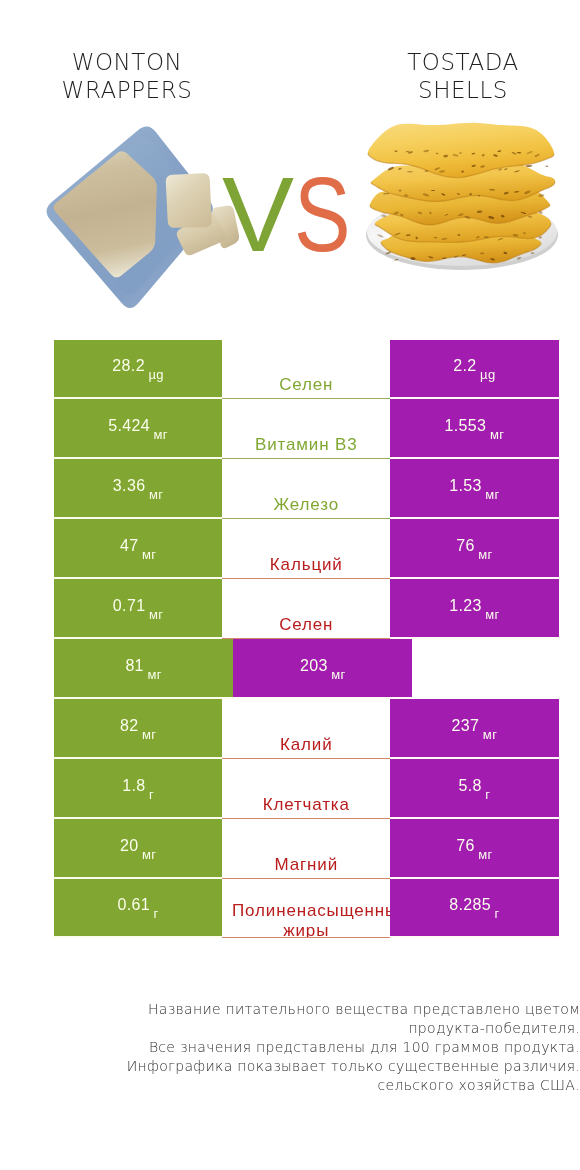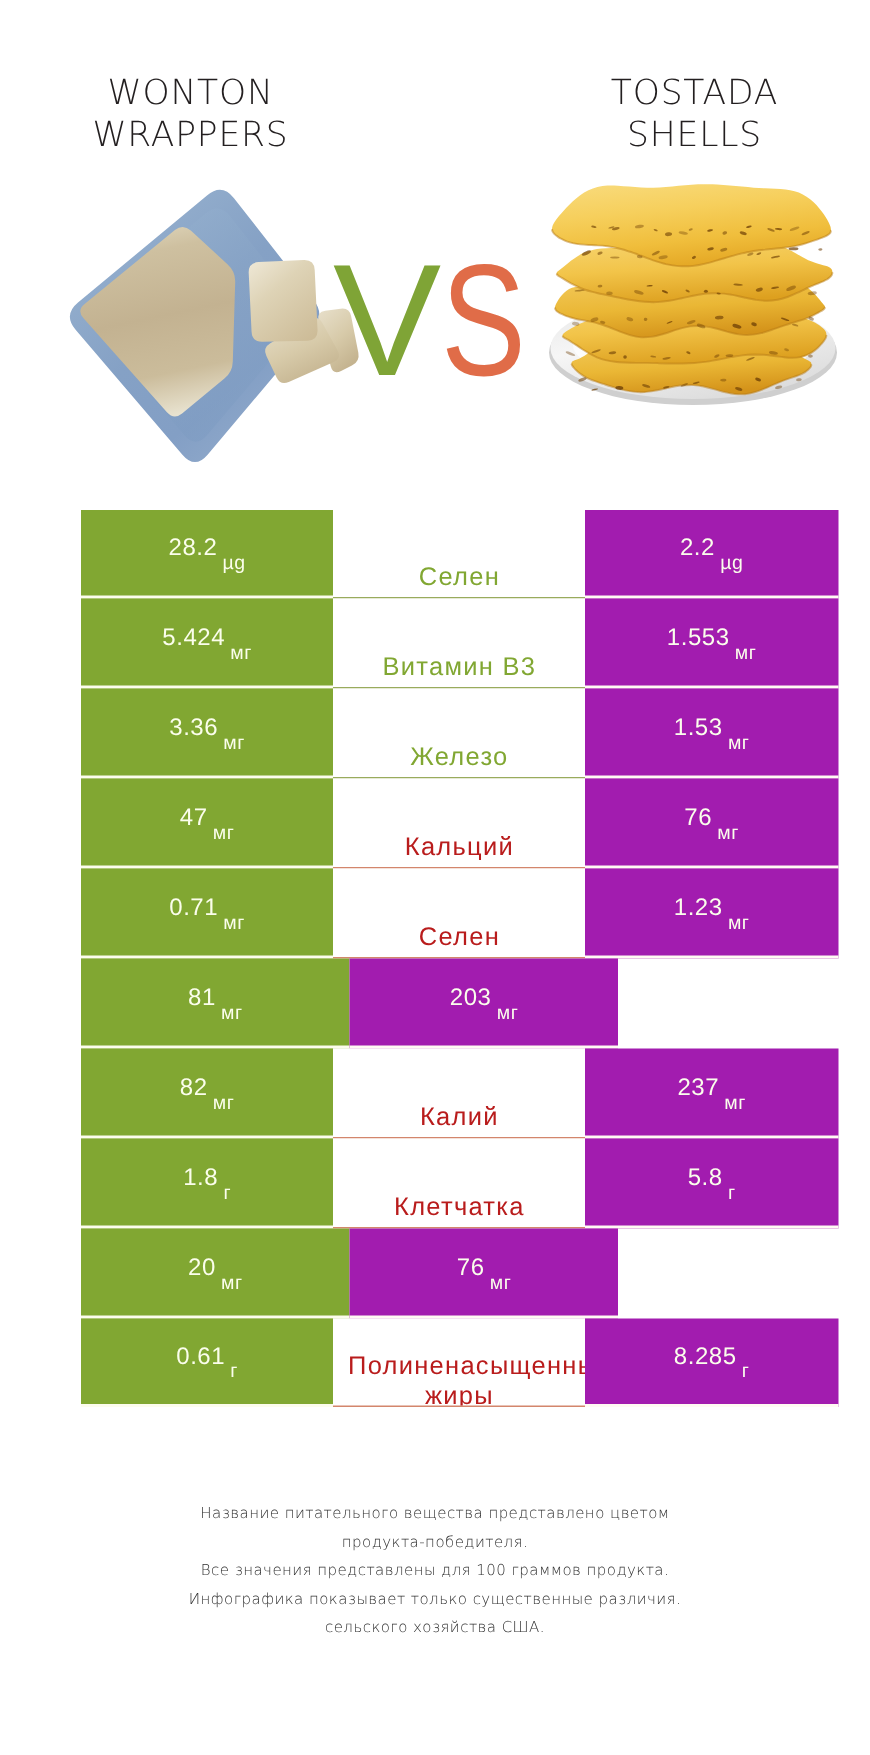--- a/index.html
+++ b/index.html
@@ -42,23 +42,23 @@
   .row:last-child .cell.name > span { width:179.17px; }
   .cell.name .l1 { display:block; white-space:nowrap; position:relative; left:14px; }
   .cell.name .l2 { display:block; }
   .cell.name span { display:block; position:relative; top:1px; }
   .row:last-child .cell.name > span { top:7px; }
   .cell.name.g { color:#81a732; border-bottom:1px solid #99ab5d; }
   .cell.name.o { color:#b91c1c; border-bottom:1px solid #d3866c; }
   .unit { font-size:13px; margin-left:3.5px;margin-top:17px; }
 
   
-  .foot { position:absolute; left:0; top:1000px; width:580px; text-align:center;
+  .foot { position:absolute; left:0; top:1000px; width:580px; text-align:right;
           font-family:"DejaVu Sans", sans-serif; font-weight:200;
-          font-size:10px; line-height:19px; letter-spacing:0.3px; color:#313131; }
+          font-size:14px; line-height:19px; letter-spacing:0.3px; color:#313131; }
 </style>
 </head>
 <body>
 
 <div class="page">
   <div class="hdr left">
       <div>WONTON</div>
       <div>WRAPPERS</div>
     </div>
   <div class="hdr right">
@@ -297,20 +297,23 @@
       </div>
       <div class="row">
         <div class="cell val green">1.8<span class="unit">г</span></div>
         <div class="cell name o">
           <span>Клетчатка</span>
         </div>
         <div class="cell val orange">5.8<span class="unit">г</span></div>
       </div>
       <div class="row">
         <div class="cell val green">20<span class="unit">мг</span></div>
+        <div class="cell name o">
+          <span>Магний</span>
+        </div>
         <div class="cell val orange">76<span class="unit">мг</span></div>
       </div>
       <div class="row">
         <div class="cell val green">0.61<span class="unit">г</span></div>
         <div class="cell name o">
           <span>
             <span class="l1">Полиненасыщенные</span>
             <span class="l2">жиры</span>
           </span>
         </div>

